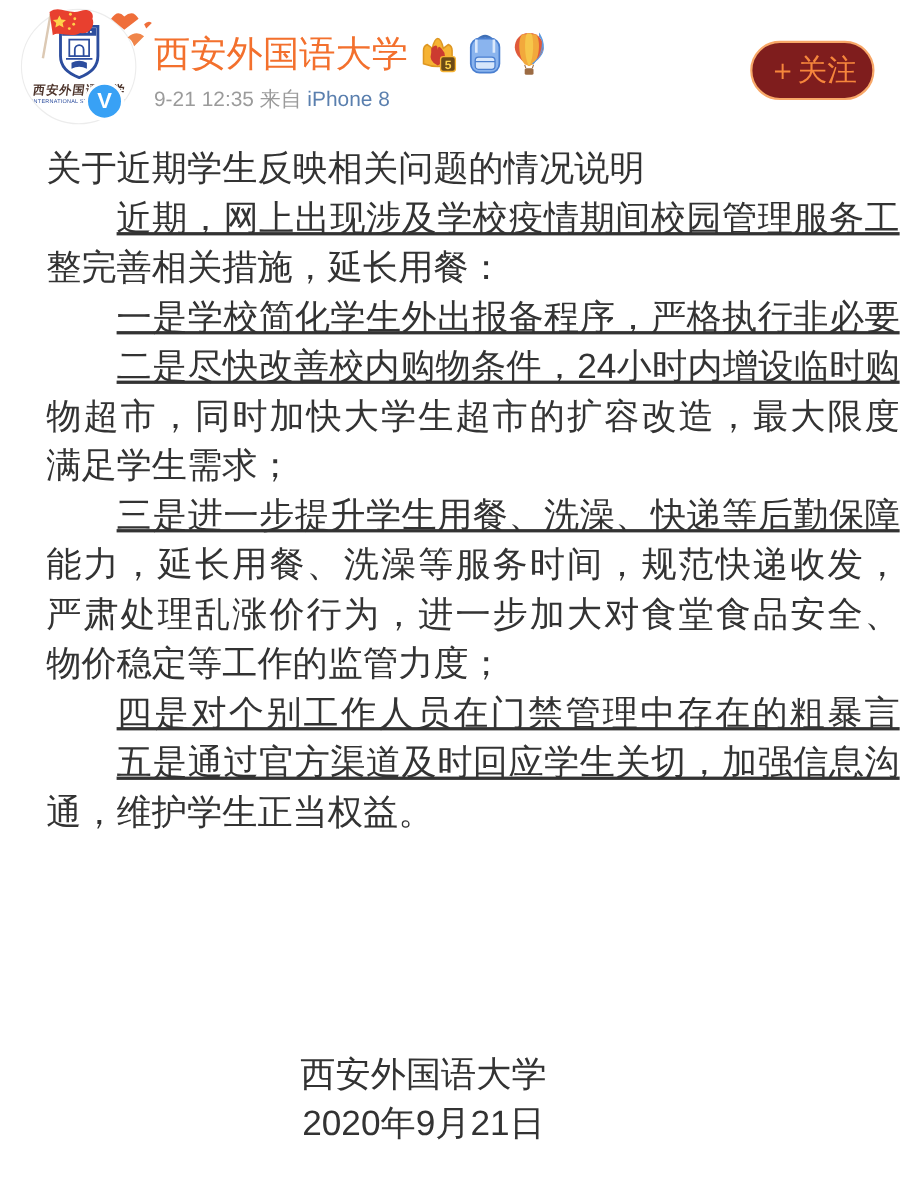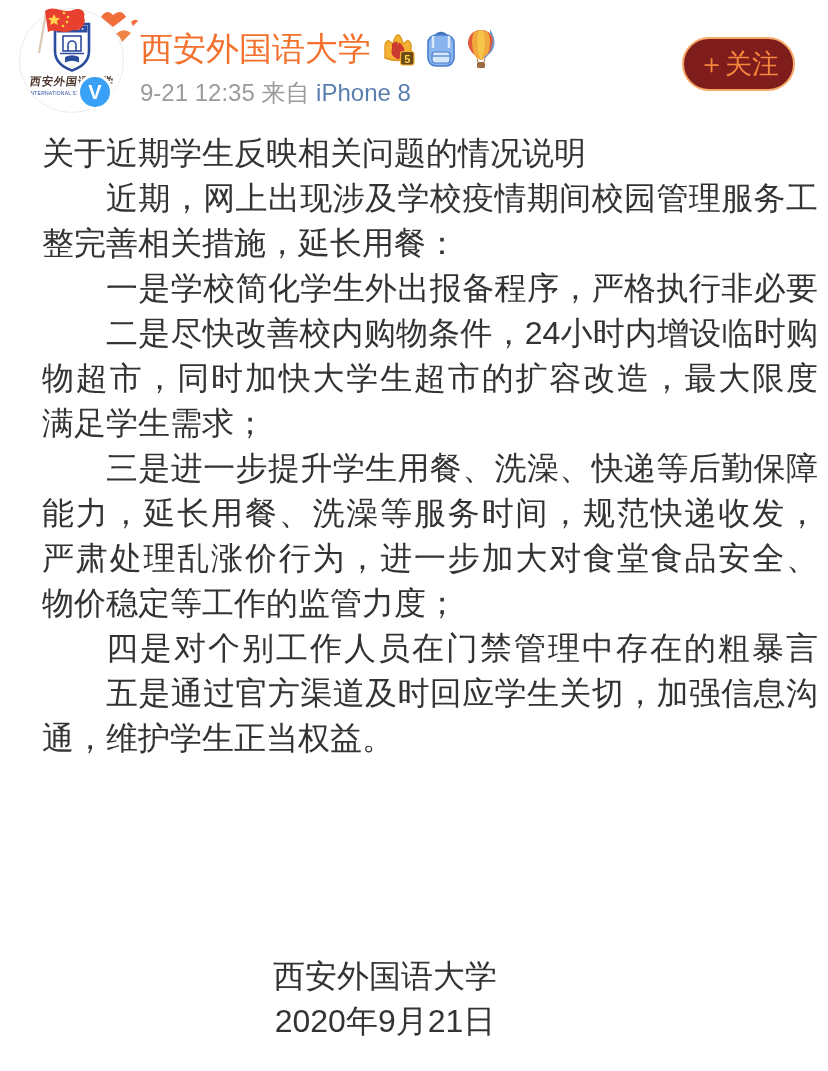--- a/index.html
+++ b/index.html
@@ -24,35 +24,35 @@
   .deco{position:absolute;left:2px;top:-3px;width:118px;height:52px;pointer-events:none;}
   .v-badge{
     position:absolute;left:58px;top:66px;width:36px;height:36px;border-radius:50%;
     background:#38a1f5;border:3px solid #ffffff;box-sizing:border-box;
     display:flex;align-items:center;justify-content:center;
     color:#fff;font-size:20px;font-weight:bold;
   }
   .name-row{position:absolute;left:140px;top:26px;height:46px;display:flex;align-items:center;}
   .username{font-size:33px;color:#f3702d;white-space:nowrap;}
   .badge-icon{margin-left:9px;display:flex;align-items:center;}
-  .meta-row{position:absolute;left:140px;top:77px;font-size:24px;color:#9b9b9b;white-space:nowrap;}
+  .meta-row{position:absolute;left:140px;top:77px;font-size:19px;color:#9b9b9b;white-space:nowrap;}
   .meta-row .src{color:#5a7fae;}
   .follow-btn{
     position:absolute;left:682px;top:37px;width:113px;height:54px;box-sizing:border-box;
     border:2px solid #f8a869;border-radius:27px;background:#7f1d1d;color:#f6863c;
     font-size:27px;display:flex;align-items:center;justify-content:center;cursor:pointer;
     font-family:inherit;padding:0;
   }
   
   .post-body{
     position:absolute;left:42px;top:131px;width:776px;
     font-size:32px;line-height:45px;color:#333333;
   }
   .body-line{height:45px;overflow:hidden;white-space:normal;}
-  .body-line.indent{padding-left:64px;}
+  .body-line.indent{padding-left:64px;text-decoration:underline;}
   .body-line.j{text-align:justify;text-justify:inter-character;}
   .body-line.j::after{content:"";display:inline-block;width:100%;height:0;}
   .signature{
     position:absolute;left:28px;top:954px;width:776px;box-sizing:border-box;
     padding-right:62px;text-align:center;
     font-size:32px;line-height:45px;color:#333333;
   }
 </style>
 </head>
 <body>

